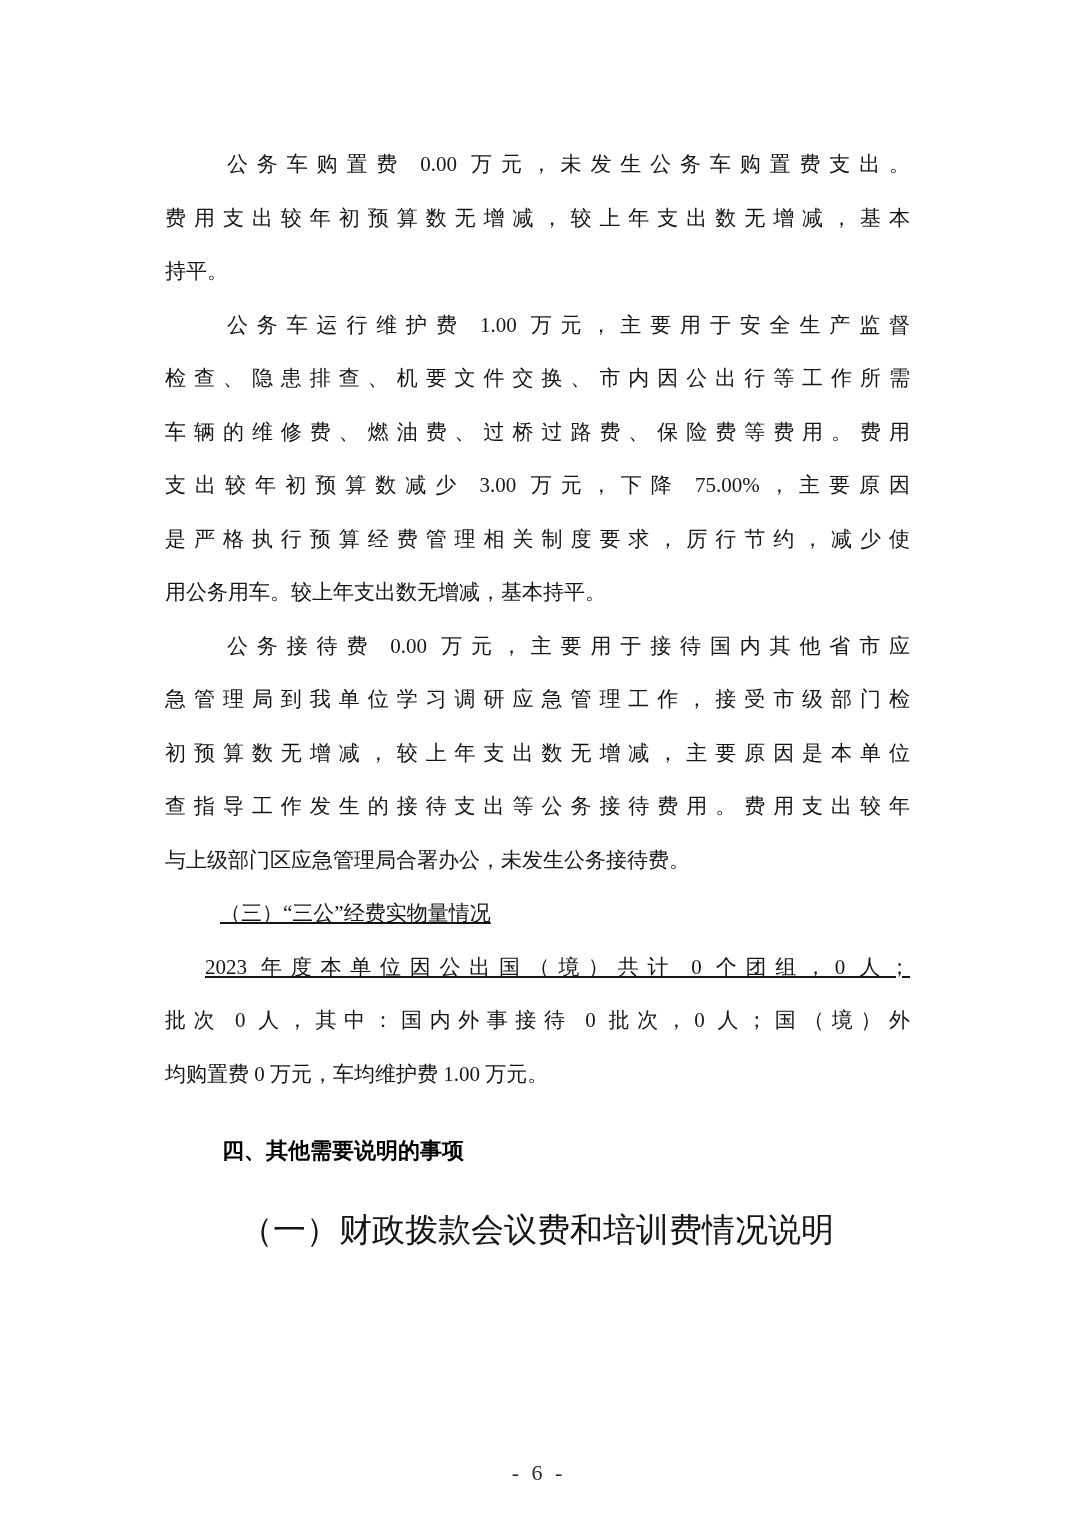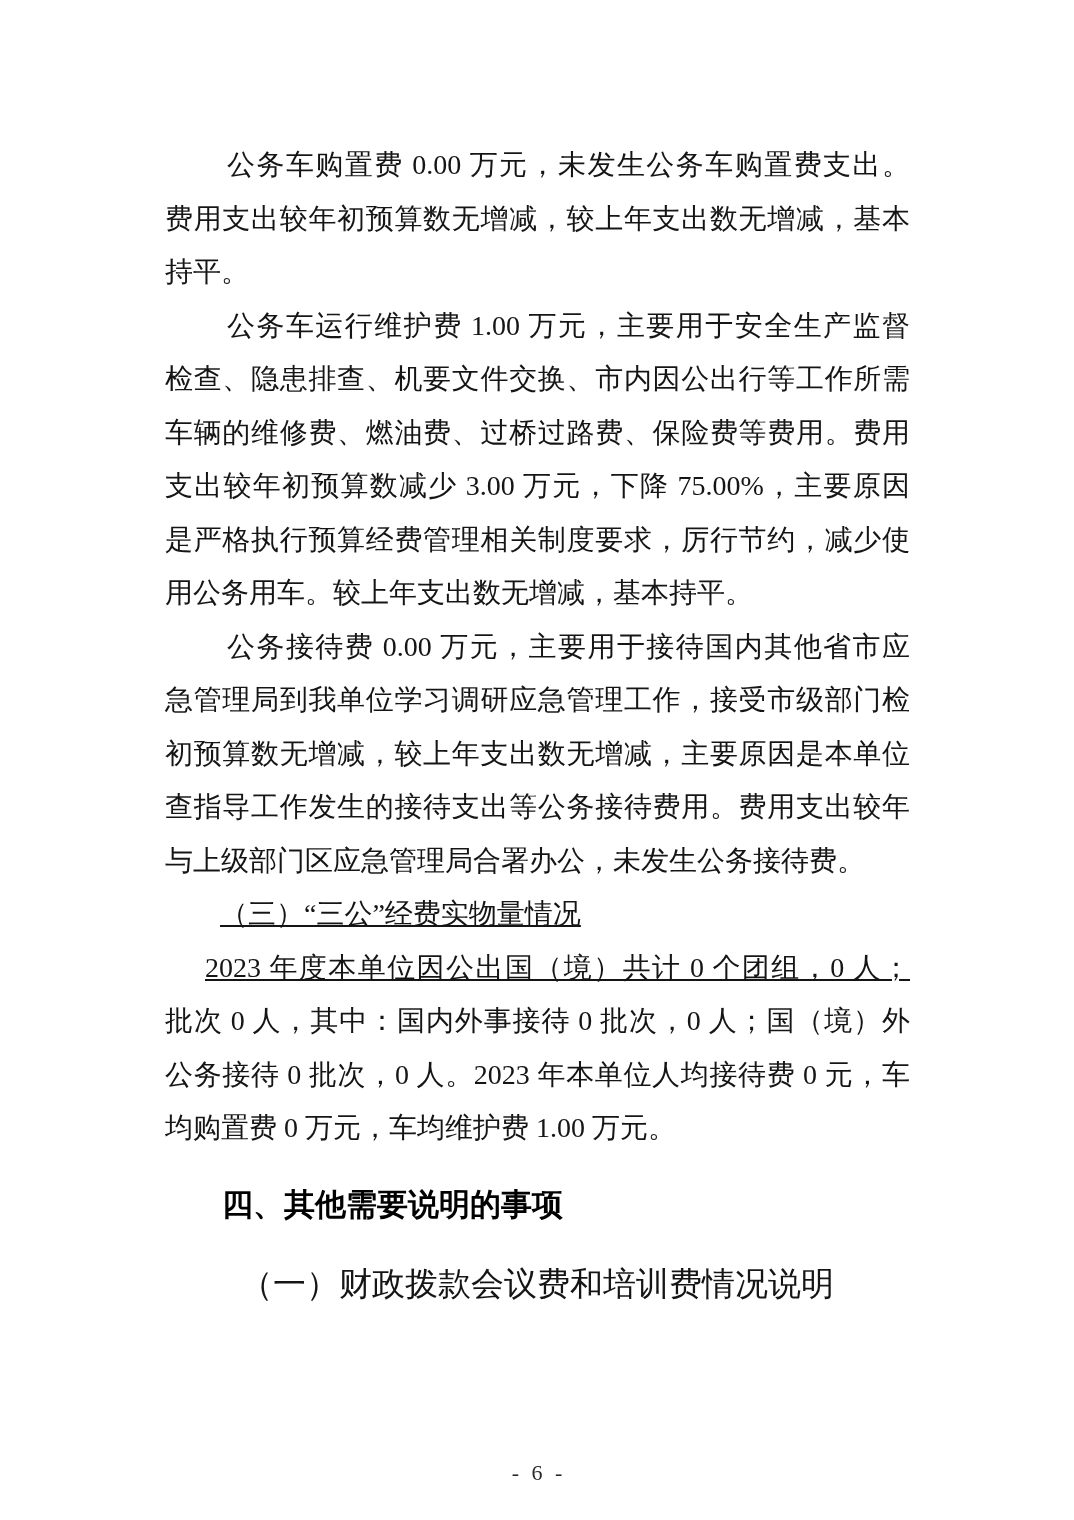--- a/index.html
+++ b/index.html
@@ -17,41 +17,41 @@
   .content {
     position: absolute;
     left: 165px;
     top: 138px;
     width: 745px;
   }
 
   .ln {
     height: 53.5px;
     line-height: 53.5px;
-    font-size: 28px;
+    font-size: 21px;
     text-align: left;
   }
 
   .just {
     text-align: justify;
     text-align-last: justify;
   }
 
   .ind    { text-indent: 62px; }  
   .ind-md { text-indent: 55px; text-decoration: underline; }  
   .ind-sm { text-indent: 40px; text-decoration: underline; }  
 
   .section-heading {
     margin-top: 23px;
     padding-left: 57px;
     height: 54px;
     line-height: 54px;
     font-family: Liberation Serif, serif;
     font-weight: 700;
-    font-size: 31px;
+    font-size: 22px;
     color: #000000;
   }
 
   .subsection-heading {
     margin-top: 25px;
     text-indent: 75px;
     height: 54px;
     line-height: 54px;
     font-size: 33px;
   }
@@ -82,21 +82,20 @@
     <div class="ln just">是严格执行预算经费管理相关制度要求，厉行节约，减少使</div>
     <div class="ln">用公务用车。较上年支出数无增减，基本持平。</div>
     <div class="ln ind just">公务接待费 0.00 万元，主要用于接待国内其他省市应</div>
     <div class="ln just">急管理局到我单位学习调研应急管理工作，接受市级部门检</div>
     <div class="ln just">初预算数无增减，较上年支出数无增减，主要原因是本单位</div>
     <div class="ln just">查指导工作发生的接待支出等公务接待费用。费用支出较年</div>
     <div class="ln">与上级部门区应急管理局合署办公，未发生公务接待费。</div>
     <div class="ln ind-md">（三）“三公”经费实物量情况</div>
     <div class="ln ind-sm just">2023 年度本单位因公出国（境）共计 0 个团组，0 人；</div>
     <div class="ln just">批次 0 人，其中：国内外事接待 0 批次，0 人；国（境）外</div>
-    <div class="ln just">公务接待 0 批次，0 人。2023 年本单位人均接待费 0 元，车</div>
     <div class="ln">均购置费 0 万元，车均维护费 1.00 万元。</div>
 
     <div class="section-heading">四、其他需要说明的事项</div>
     <div class="ln subsection-heading">（一）财政拨款会议费和培训费情况说明</div>
   </div>
 
   <div class="footer">- 6 -</div>
 </div>
 
 </body></html>

